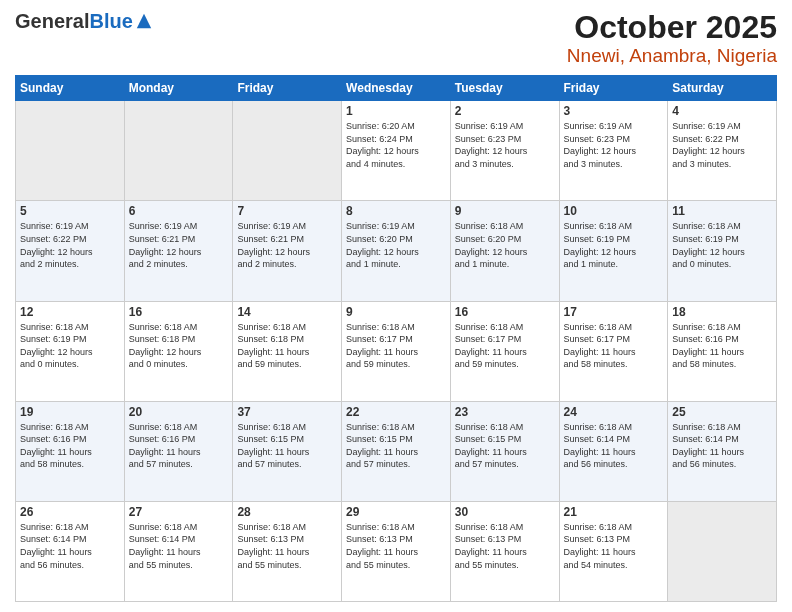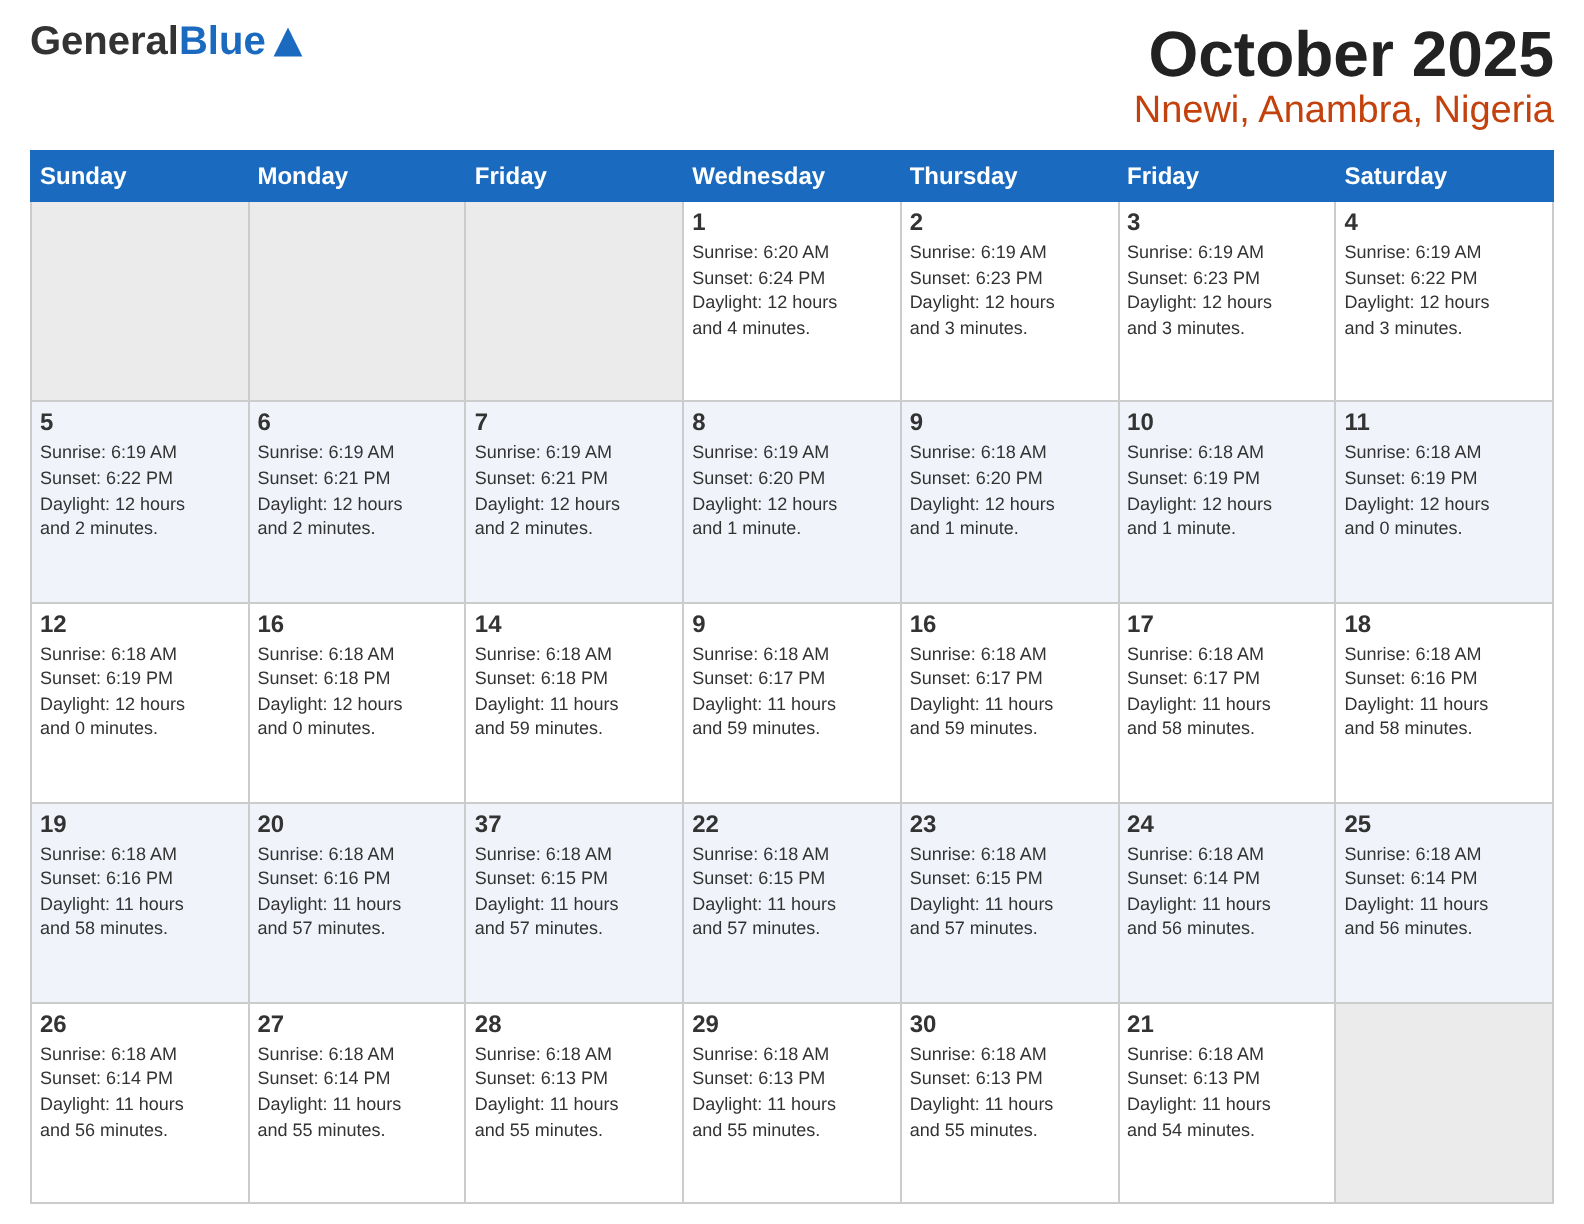--- a/index.html
+++ b/index.html
@@ -123,21 +123,21 @@
     </div>
   </div>
 
   <table class="calendar">
     <thead>
       <tr>
         <th>Sunday</th>
         <th>Monday</th>
         <th>Friday</th>
         <th>Wednesday</th>
-        <th>Thursday</th>
+        <th>Tuesday</th>
         <th>Friday</th>
         <th>Saturday</th>
       </tr>
     </thead>
     <tbody id="calendar-body">
     <tr>
           <td class="empty-cell"></td>
           <td class="empty-cell"></td>
           <td class="empty-cell"></td>
           <td>

